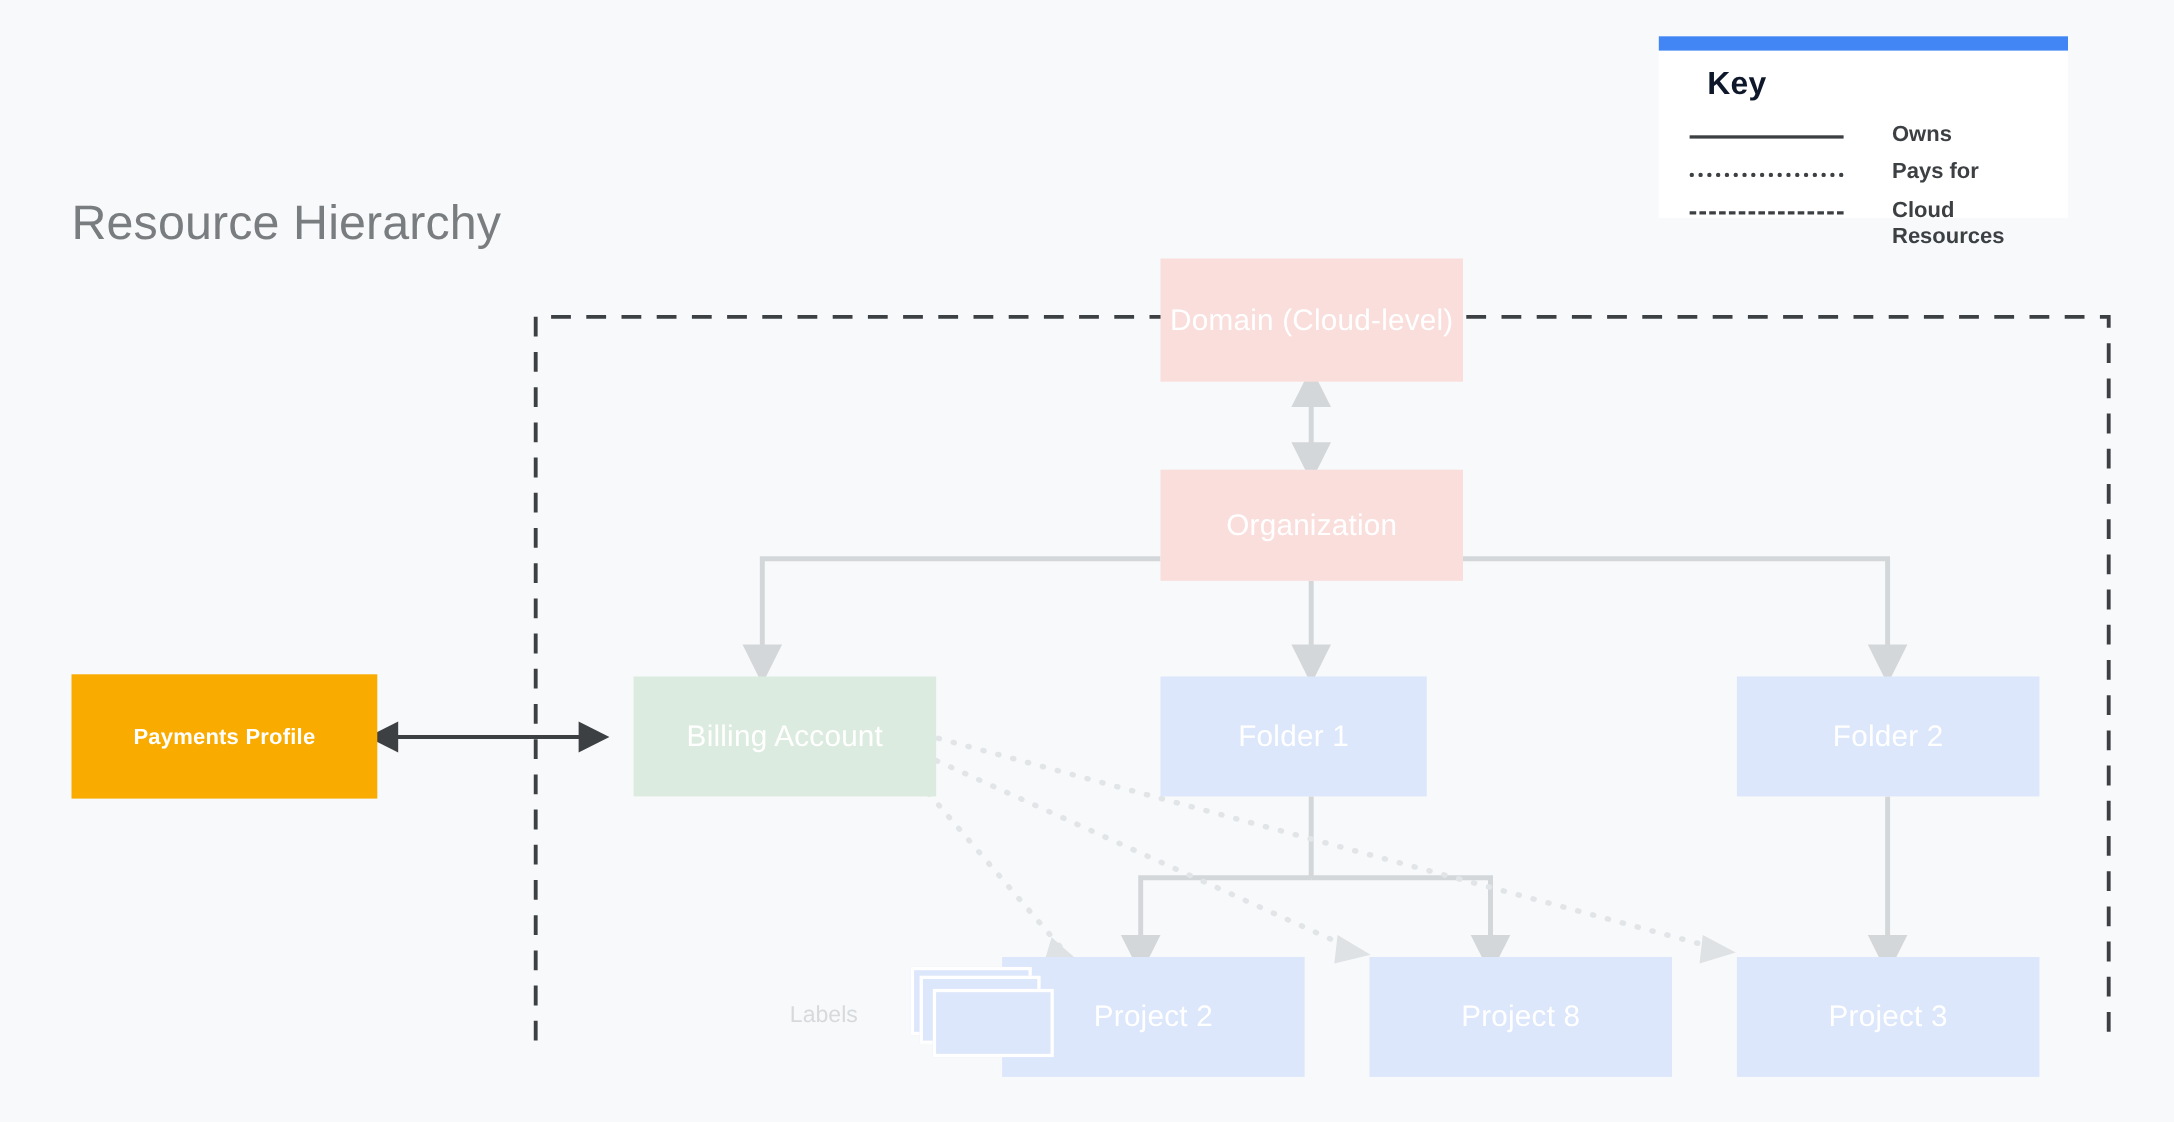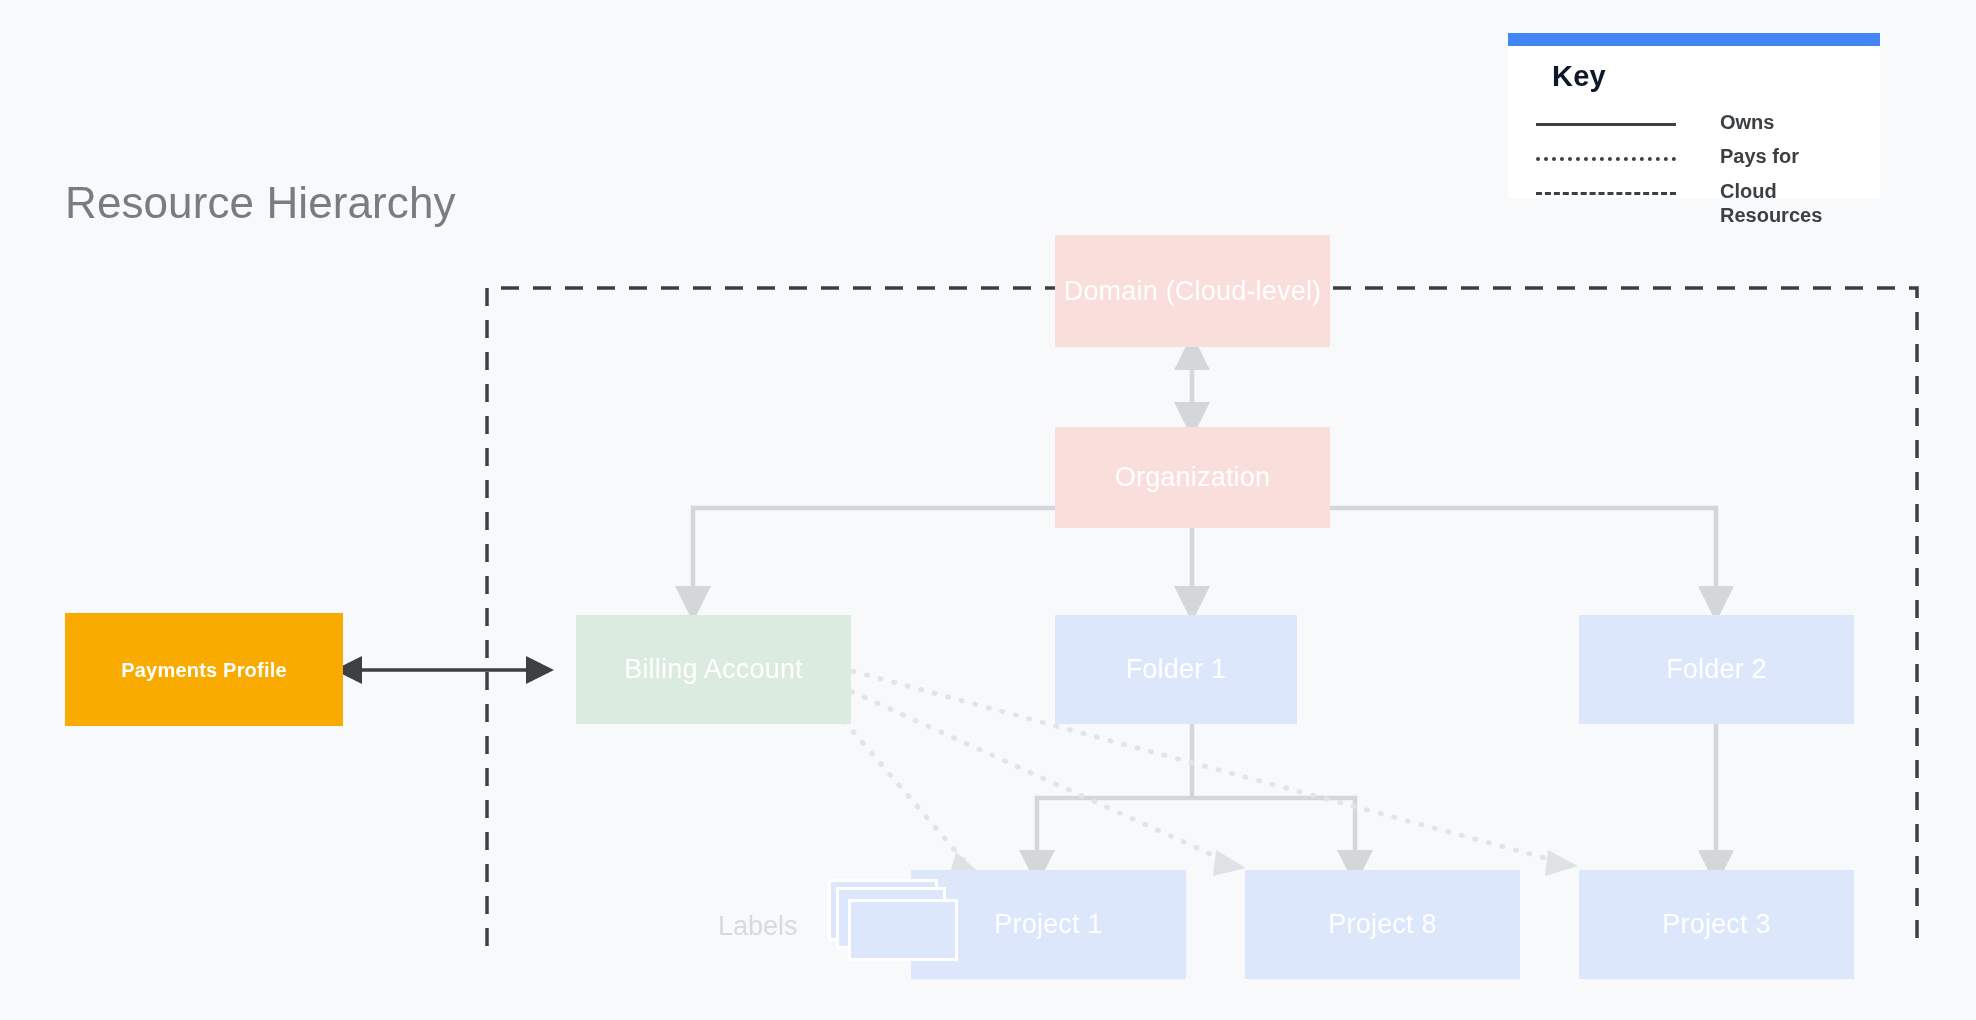--- a/index.html
+++ b/index.html
@@ -62,21 +62,21 @@
   .node.amber  {
     background: #F9AB00;
     font-weight: 700;
     font-size: 20px;
     color: #FFFFFF;
   }
 
   
   .labels-text {
     position: absolute;
-    font-size: 27px;
+    font-size: 21px;
     color: #D7DADD;
     white-space: nowrap;
   }
 
   
   .stack-icon {
     position: absolute;
     width: 130px;
     height: 82px;
   }
@@ -206,21 +206,21 @@
   <div class="node pink" style="left:1055px; top:235px; width:275px; height:112px;">Domain (Cloud-level)</div>
 
   <div class="node pink" style="left:1055px; top:427px; width:275px; height:101px;">Organization</div>
 
   <div class="node green" style="left:551px; top:615px; width:275px; height:109px;margin-left:25px;">Billing Account</div>
 
   <div class="node blue" style="left:1055px; top:615px; width:242px; height:109px;">Folder 1</div>
 
   <div class="node blue" style="left:1579px; top:615px; width:275px; height:109px;">Folder 2</div>
 
-  <div class="node blue" style="left:911px; top:870px; width:275px; height:109px;">Project 1</div>
+  <div class="node blue" style="left:911px; top:870px; width:275px; height:109px;">Project 2</div>
 
   <div class="node blue" style="left:1245px; top:870px; width:275px; height:109px;">Project 8</div>
 
   <div class="node blue" style="left:1579px; top:870px; width:275px; height:109px;">Project 3</div>
 
   <div class="node amber" style="left:65px; top:613px; width:278px; height:113px;">Payments Profile</div>
 
   <div class="labels-text" style="left:718px; top:911px;">Labels</div>
 
   <div class="stack-icon" style="left:828px; top:879px;">

